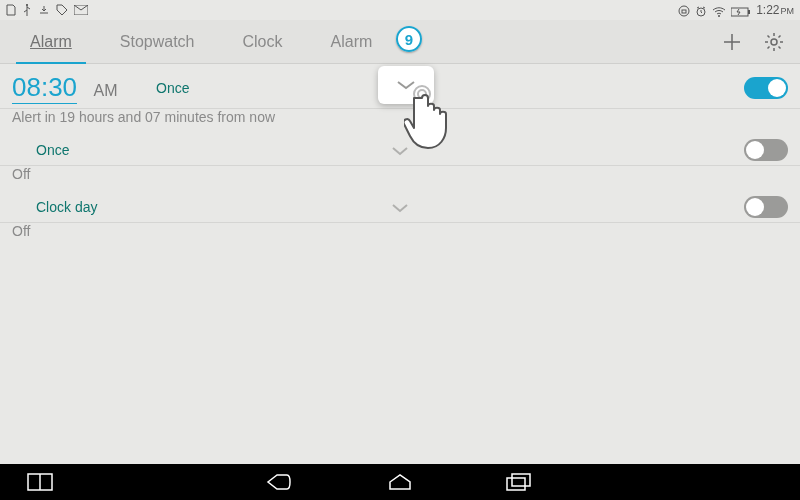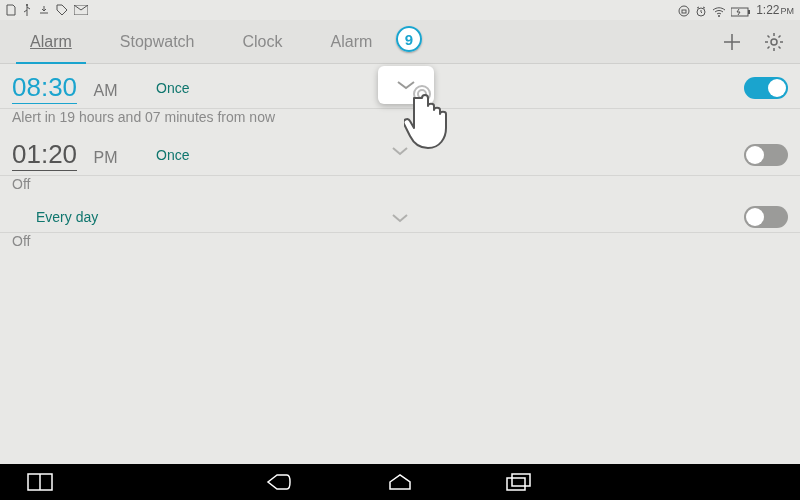--- a/index.html
+++ b/index.html
@@ -150,40 +150,36 @@
       <span class="alarm-repeat">Once</span>
       <div class="toggle on">
           <div class="knob"></div>
         </div>
     </div>
     <div class="alarm-sub">Alert in 19 hours and 07 minutes from now</div>
   </div>
 
   <div>
     <div class="alarm-row">
-      <div class="alarm-time-block">
-        <span class="alarm-time">01:20</span>
-        <span class="alarm-ampm">PM</span>
-      </div>
       <span class="alarm-repeat">Once</span>
       <span class="expand chev">
         <svg width="20" height="12" viewBox="0 0 20 12">
             <path d="M3 3l7 6 7-6" fill="none" stroke="#b0b0ae" stroke-width="2"></path>
           </svg>
       </span>
       <div class="toggle off">
           <div class="knob"></div>
         </div>
     </div>
     <div class="alarm-sub">Off</div>
   </div>
 
   <div>
     <div class="alarm-row">
-      <span class="alarm-repeat">Every day</span>
+      <span class="alarm-repeat">Clock day</span>
       <span class="expand chev">
         <svg width="20" height="12" viewBox="0 0 20 12">
             <path d="M3 3l7 6 7-6" fill="none" stroke="#b0b0ae" stroke-width="2"></path>
           </svg>
       </span>
       <div class="toggle off">
           <div class="knob"></div>
         </div>
     </div>
     <div class="alarm-sub">Off</div>

